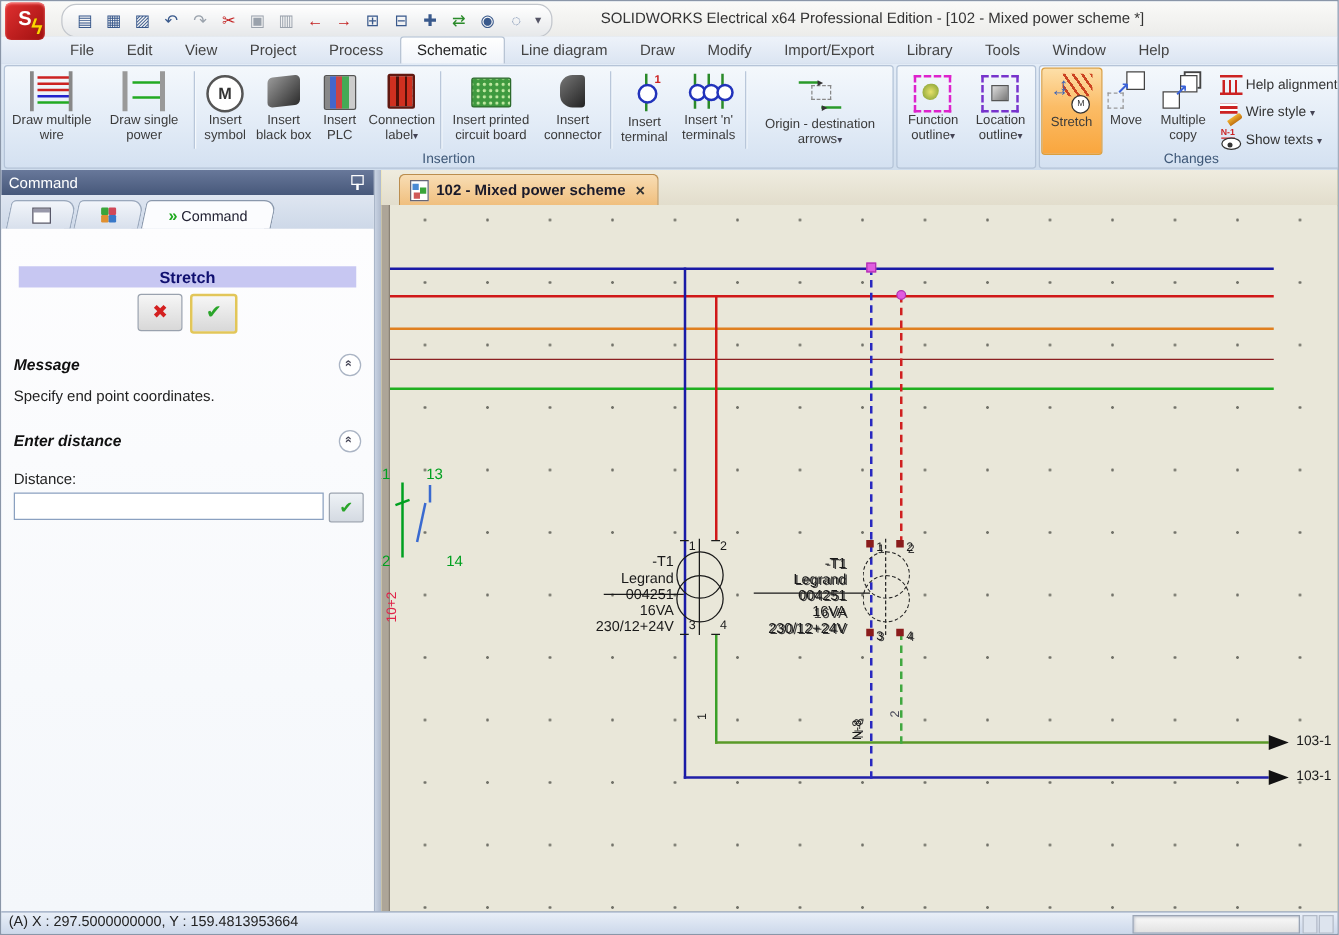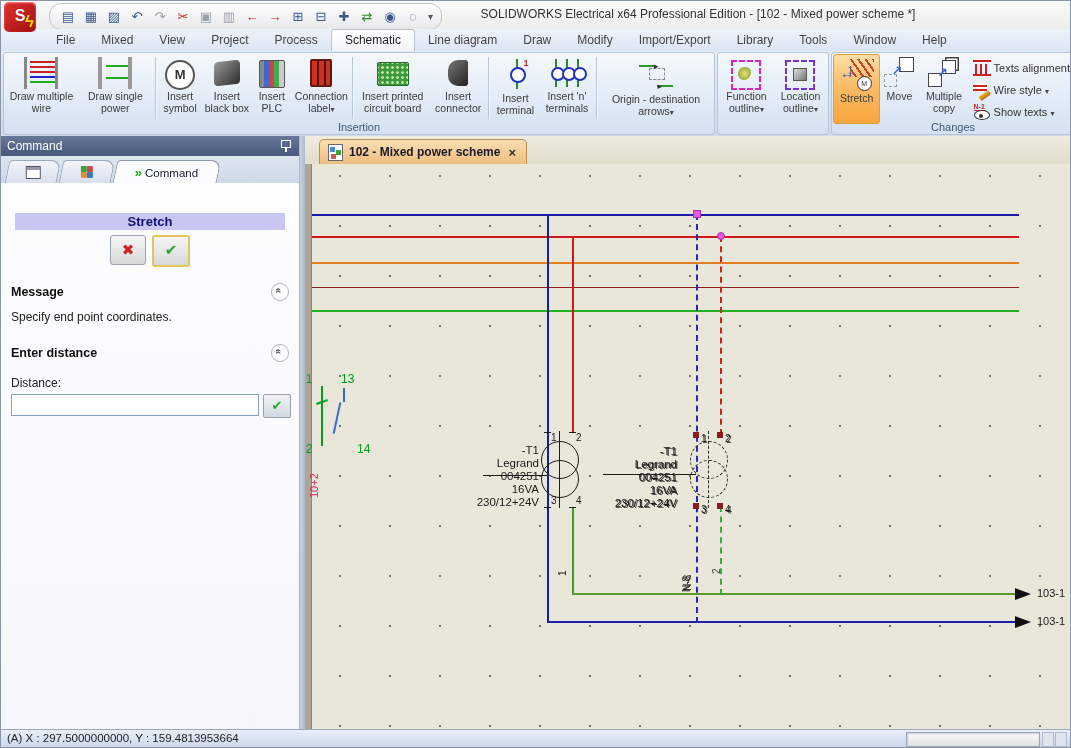--- a/index.html
+++ b/index.html
@@ -109,21 +109,21 @@
   .ptab .ffwd{color:#1faa1f;font-weight:bold;font-size:13px;margin-right:5px;letter-spacing:-2px;}
   .ptab .tlabel{font-size:11.5px;color:#223;}
   #panelbody{position:absolute;left:0;top:47px;right:0;bottom:0;background:linear-gradient(#fdfdfe,#f4f7fb);}
   #cmdtitle{margin:30px 14px 0 14px;height:17px;background:#c7c7f2;color:#101070;font-weight:bold;font-size:13px;text-align:center;line-height:17px;}
   #cmdbuttons{display:flex;justify-content:center;gap:6px;margin-top:5px;}
   .cbtn{width:34px;height:28px;border:1px solid #9aa2ae;border-radius:3px;background:linear-gradient(#f6f6f6,#d8d8d8);
         font-size:15px;text-align:center;line-height:27px;}
   .cbtn.ok{border:2px solid #e2c659;line-height:25px;}
   .cbtn .x{color:#d42020;font-weight:bold;} .cbtn .v{color:#2aa52a;font-weight:bold;}
   .sechead{display:flex;align-items:center;margin:16px 10px 0 10px;}
-  .sechead .t{font-weight:bold;font-size:12.5px;color:#111;flex:1;}
+  .sechead .t{font-weight:bold;font-size:12.5px;color:#111;flex:1;font-style:italic;}
   .chev{width:16px;height:16px;border:1px solid #aab4c4;border-radius:50%;background:#fff;position:relative;flex:none;}
   .chev span{position:absolute;left:4px;top:1px;display:inline-block;transform:rotate(90deg);font-size:10px;color:#445;font-weight:bold;}
   .sectext{margin:9px 10px 0 10px;font-size:12px;color:#222;}
   #distlabel{margin:14px 10px 0 10px;font-size:12px;color:#222;}
   #distrow{display:flex;margin:4px 8px 0 10px;gap:4px;}
   #distinput{flex:1;height:20px;border:1px solid #8aa0c0;background:#fff;font-size:12px;padding:0 3px;}
   #distok{width:26px;height:22px;border:1px solid #9aa2ae;border-radius:2px;background:linear-gradient(#eef2f6,#d4dae2);
           color:#2aa52a;font-weight:bold;font-size:13px;text-align:center;line-height:21px;}
   #splitter{width:5px;flex:none;background:linear-gradient(90deg,#c8d2e2,#aeb9cc);}
   
@@ -184,21 +184,21 @@
       <span class="qicon green">⇄</span>
       <span class="qicon">◉</span>
       <span class="qicon">◌</span>
       <span id="qat-overflow">▾</span>
     </div>
     <div id="wintitle">SOLIDWORKS Electrical x64 Professional Edition - [102 - Mixed power scheme *]</div>
   </div>
 
   <div id="menubar">
     <span class="menuitem">File</span>
-    <span class="menuitem">Mixed</span>
+    <span class="menuitem">Edit</span>
     <span class="menuitem">View</span>
     <span class="menuitem">Project</span>
     <span class="menuitem">Process</span>
     <span class="menuitem active">Schematic</span>
     <span class="menuitem">Line diagram</span>
     <span class="menuitem">Draw</span>
     <span class="menuitem">Modify</span>
     <span class="menuitem">Import/Export</span>
     <span class="menuitem">Library</span>
     <span class="menuitem">Tools</span>
@@ -328,21 +328,21 @@
         <div class="ric ic-mcopy">
           <span class="sq"></span>
             <span class="sq2"></span>
             <span class="ar">↗</span>
         </div>
         <span>Multiple copy</span>
       </div>
       <div style="display:flex;flex-direction:column;justify-content:flex-start;padding-top:3px;">
         <div class="smallbtn">
           <span class="sic sic-talign"></span>
-          <span>Texts alignment</span>
+          <span>Help alignment</span>
         </div>
         <div class="smallbtn">
           <span class="sic sic-wstyle">
               <span class="pencil"></span>
             </span>
           <span><span>Wire style</span> <span class="caret">▾</span></span>
         </div>
         <div class="smallbtn">
           <span class="sic sic-stexts">
               <span class="n1">N-1</span>

